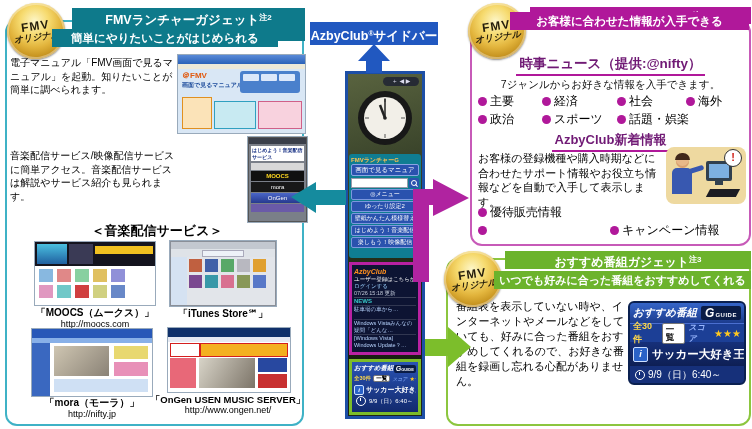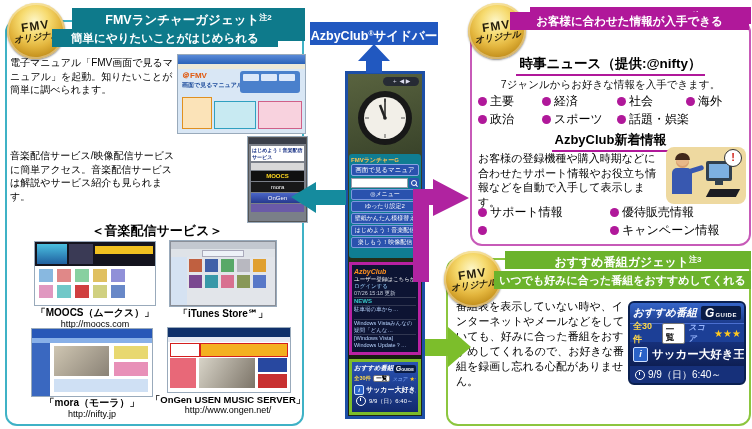--- a/index.html
+++ b/index.html
@@ -17,21 +17,21 @@
   .badge .b1{font-size:12px;font-weight:bold;letter-spacing:1px;color:#241d0c;line-height:1}
   .badge .b2{font-size:9px;font-style:italic;font-weight:bold;color:#241d0c;line-height:1.2}
   .p{position:absolute;font-size:10px;line-height:1.36;color:#000}
   .cap{position:absolute;text-align:center;font-weight:bold;color:#000;font-size:10px;line-height:1.2}
   .cap .url{font-weight:normal;font-size:9px;display:block}
   .sec-title{position:absolute;text-align:center;font-size:13px;font-weight:bold;color:#000}
   .shot{position:absolute;overflow:hidden;box-shadow:0 0 0 1px #9ab}
   .bul{display:inline-block;width:9px;height:9px;border-radius:50%;background:#b0189a;margin-right:3px;flex:none}
   .g-item{display:inline-flex;align-items:center;font-size:12px;color:#000}
   .u-mag{display:inline-block;border-bottom:2px solid #b0189a;padding:0 3px 1px}
-  .ctitle{position:absolute;text-align:center;font-size:13.5px;font-weight:bold;color:#000000;width:281px}
+  .ctitle{position:absolute;text-align:center;font-size:13.5px;font-weight:bold;color:#701a75;width:281px}
   
   #sidebar{position:absolute;left:345px;top:71px;width:80px;height:348px;border:3px solid #1d4fa6;box-sizing:border-box;
     background:linear-gradient(165deg,#59633f 0%,#39432a 28%,#232c18 55%,#161d0f 78%,#20261a 100%)}
   .sb-btn{background:#2a52ae;border:1px solid #7b97de;border-radius:2px;color:#fff;font-size:6px;line-height:9px;height:9px;
     text-align:center;margin-top:1px;overflow:hidden;white-space:nowrap}
   .mini-row{display:flex;align-items:center;overflow:hidden;white-space:nowrap}
   .mag-ic{display:inline-block;width:4px;height:4px;border:1px solid #fff;border-radius:50%;position:relative}
   .mag-ic::after{content:"";position:absolute;width:3px;height:1px;background:#fff;transform:rotate(45deg);right:-2px;bottom:-1px}
   .clk-ic{display:inline-block;width:8px;height:8px;border:1px solid #fff;border-radius:50%;position:relative;margin:0 3px 0 2px;flex:none}
   .clk-ic::after{content:"";position:absolute;left:3px;top:1px;width:1px;height:3px;background:#fff}
@@ -313,24 +313,20 @@
     <span class="abs" style="left:9px;top:6px;width:15px;height:7px;border-radius:7px 7px 0 0;background:#40281a"></span>
     <span class="abs" style="left:6px;top:21px;width:20px;height:26px;border-radius:5px 5px 0 0;background:#3858b0"></span>
     <span class="abs" style="left:22px;top:20px;width:16px;height:5px;background:#3858b0;transform:rotate(-18deg);border-radius:3px"></span>
     <span class="abs" style="left:40px;top:14px;width:26px;height:20px;background:#7db0e0;border:3px solid #31404e;border-radius:2px;box-sizing:border-box"></span>
     <span class="abs" style="left:49px;top:34px;width:8px;height:4px;background:#31404e"></span>
     <span class="abs" style="left:42px;top:42px;width:30px;height:8px;background:#1c1c22;transform:skewX(-28deg)"></span>
     <span class="abs" style="left:58px;top:2px;width:16px;height:16px;border-radius:50%;background:#fff;border:1px solid #333;color:#d02018;font-weight:bold;font-size:11px;text-align:center;line-height:15px">!</span>
   </div>
 
   <div class="abs" style="left:478px;top:204px;display:flex">
-    <span class="g-item" style="width:132px">
-        <span class="bul"></span>
-        <span>サポート情報</span>
-      </span>
     <span class="g-item">
         <span class="bul"></span>
         <span>優待販売情報</span>
       </span>
   </div>
   <div class="abs" style="left:478px;top:222px;display:flex">
     <span class="g-item" style="width:132px">
         <span class="bul"></span>
       </span>
     <span class="g-item">

